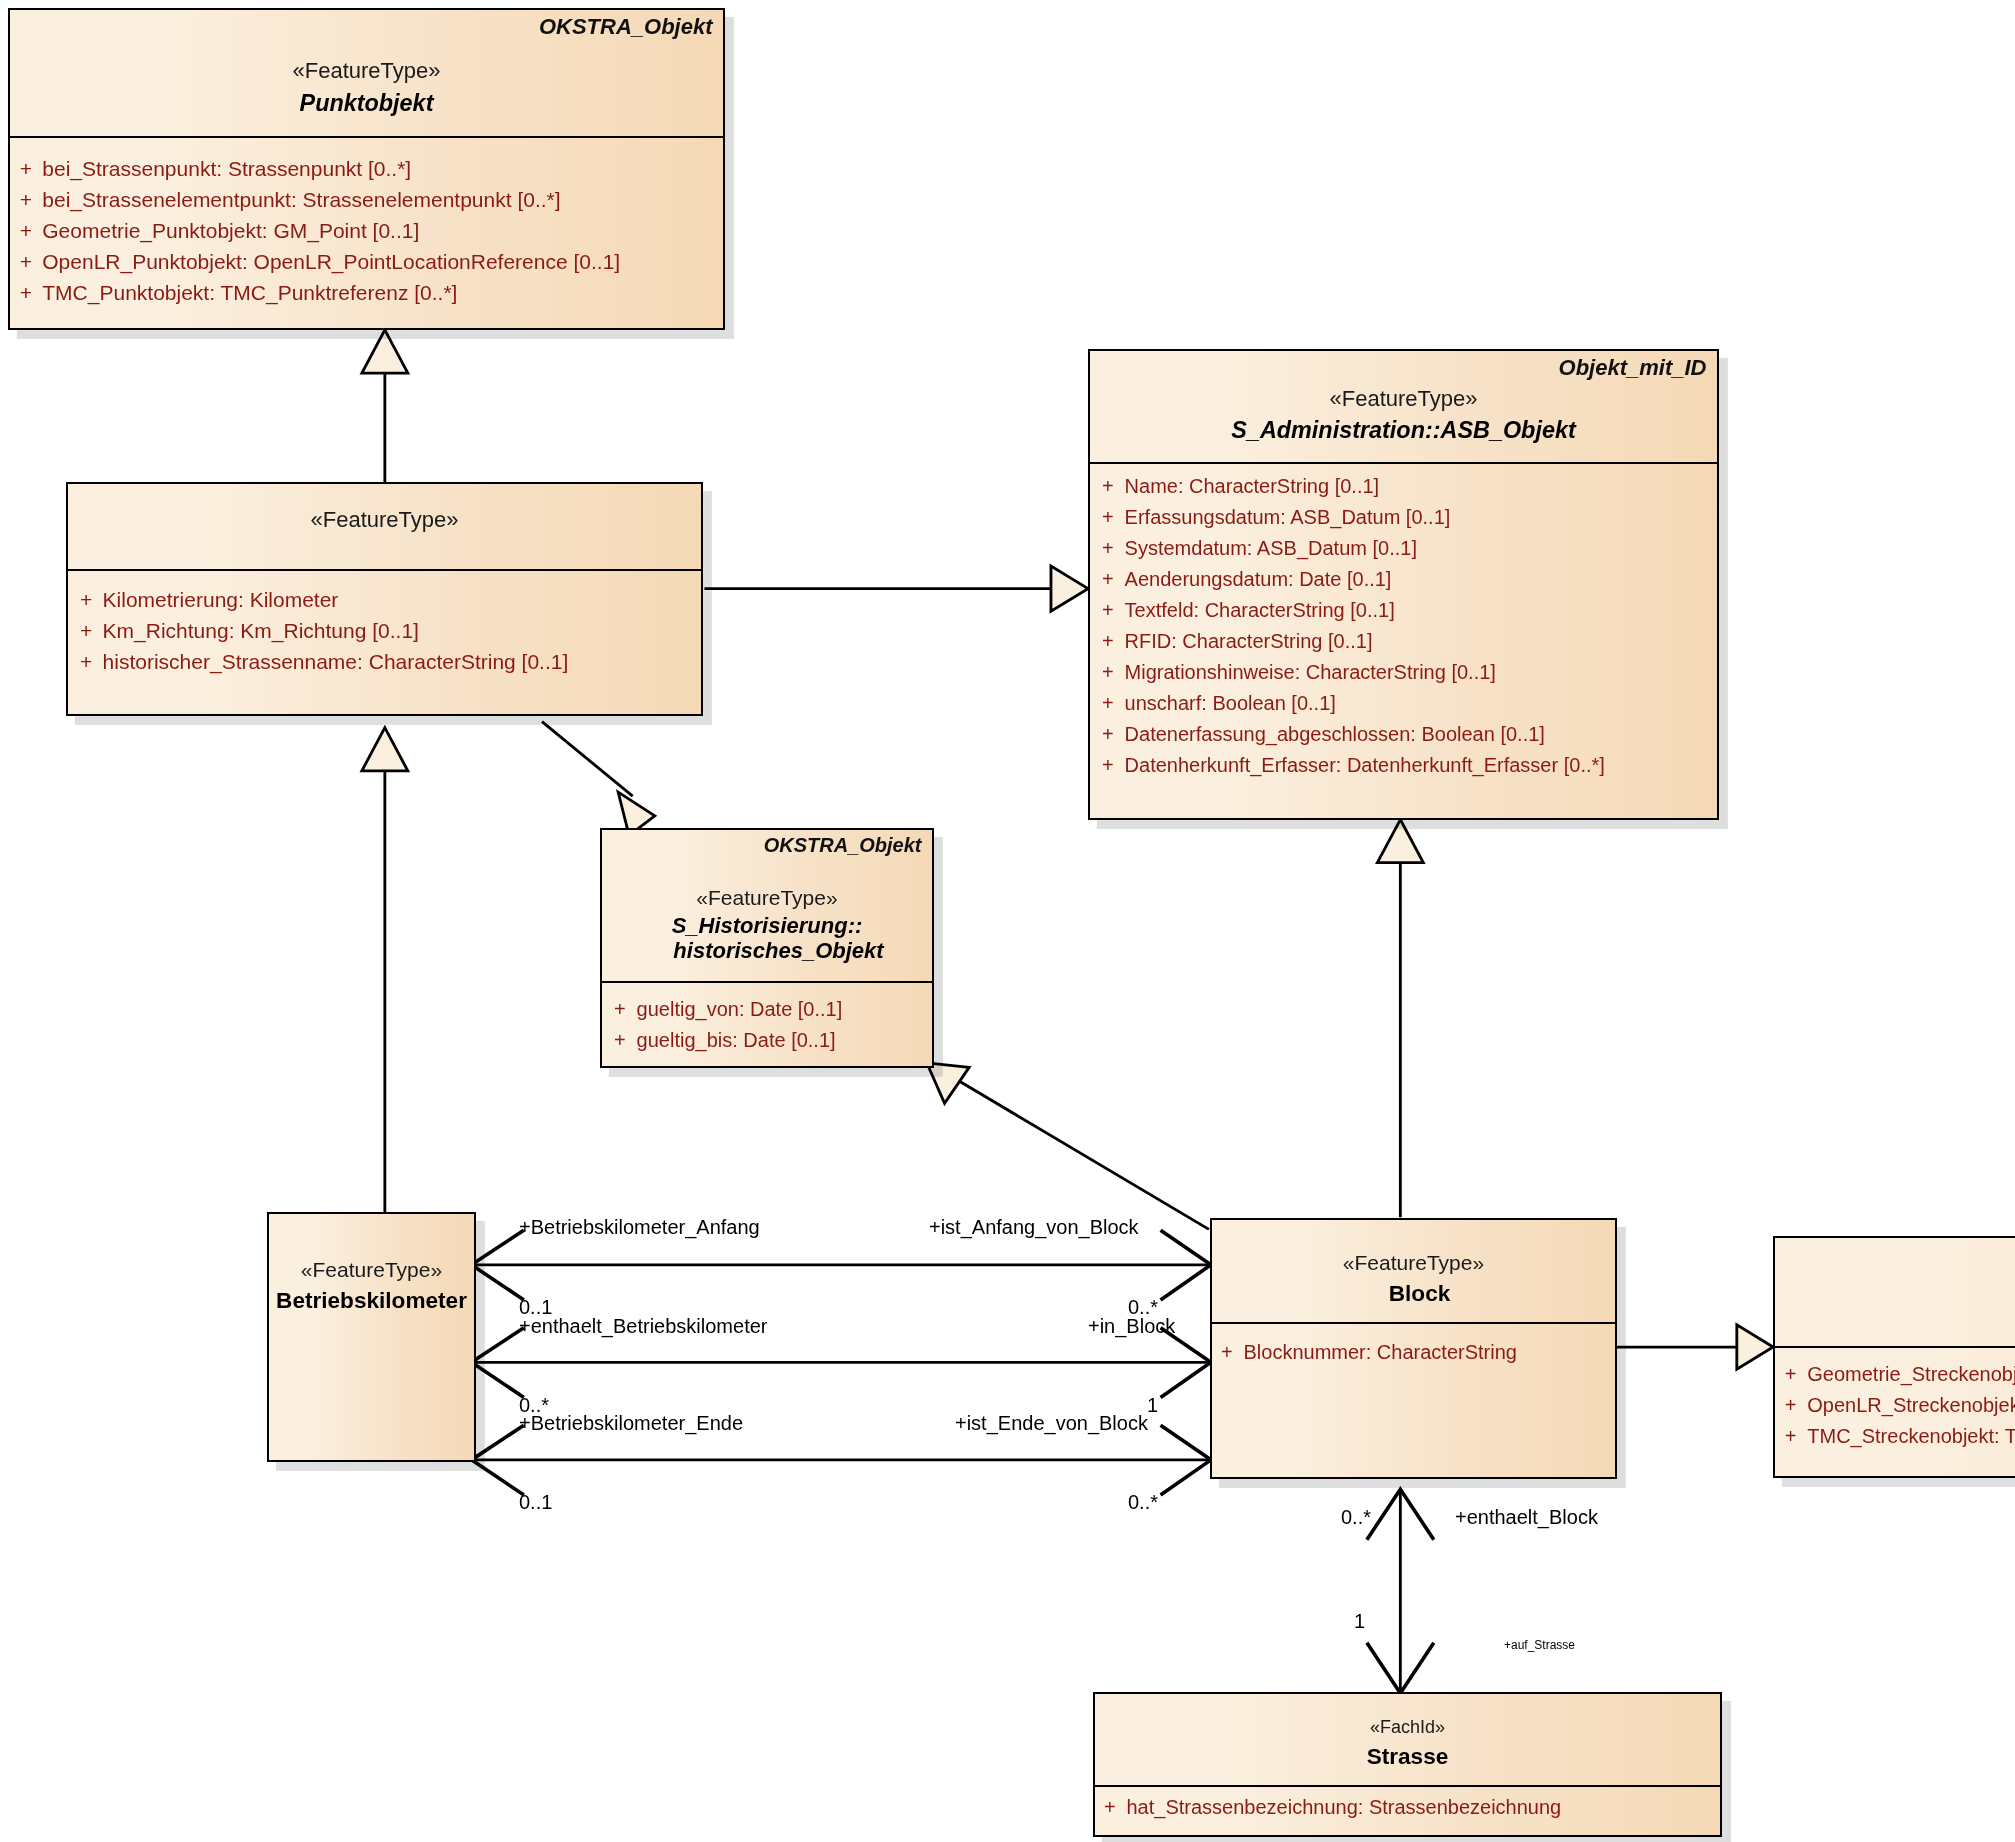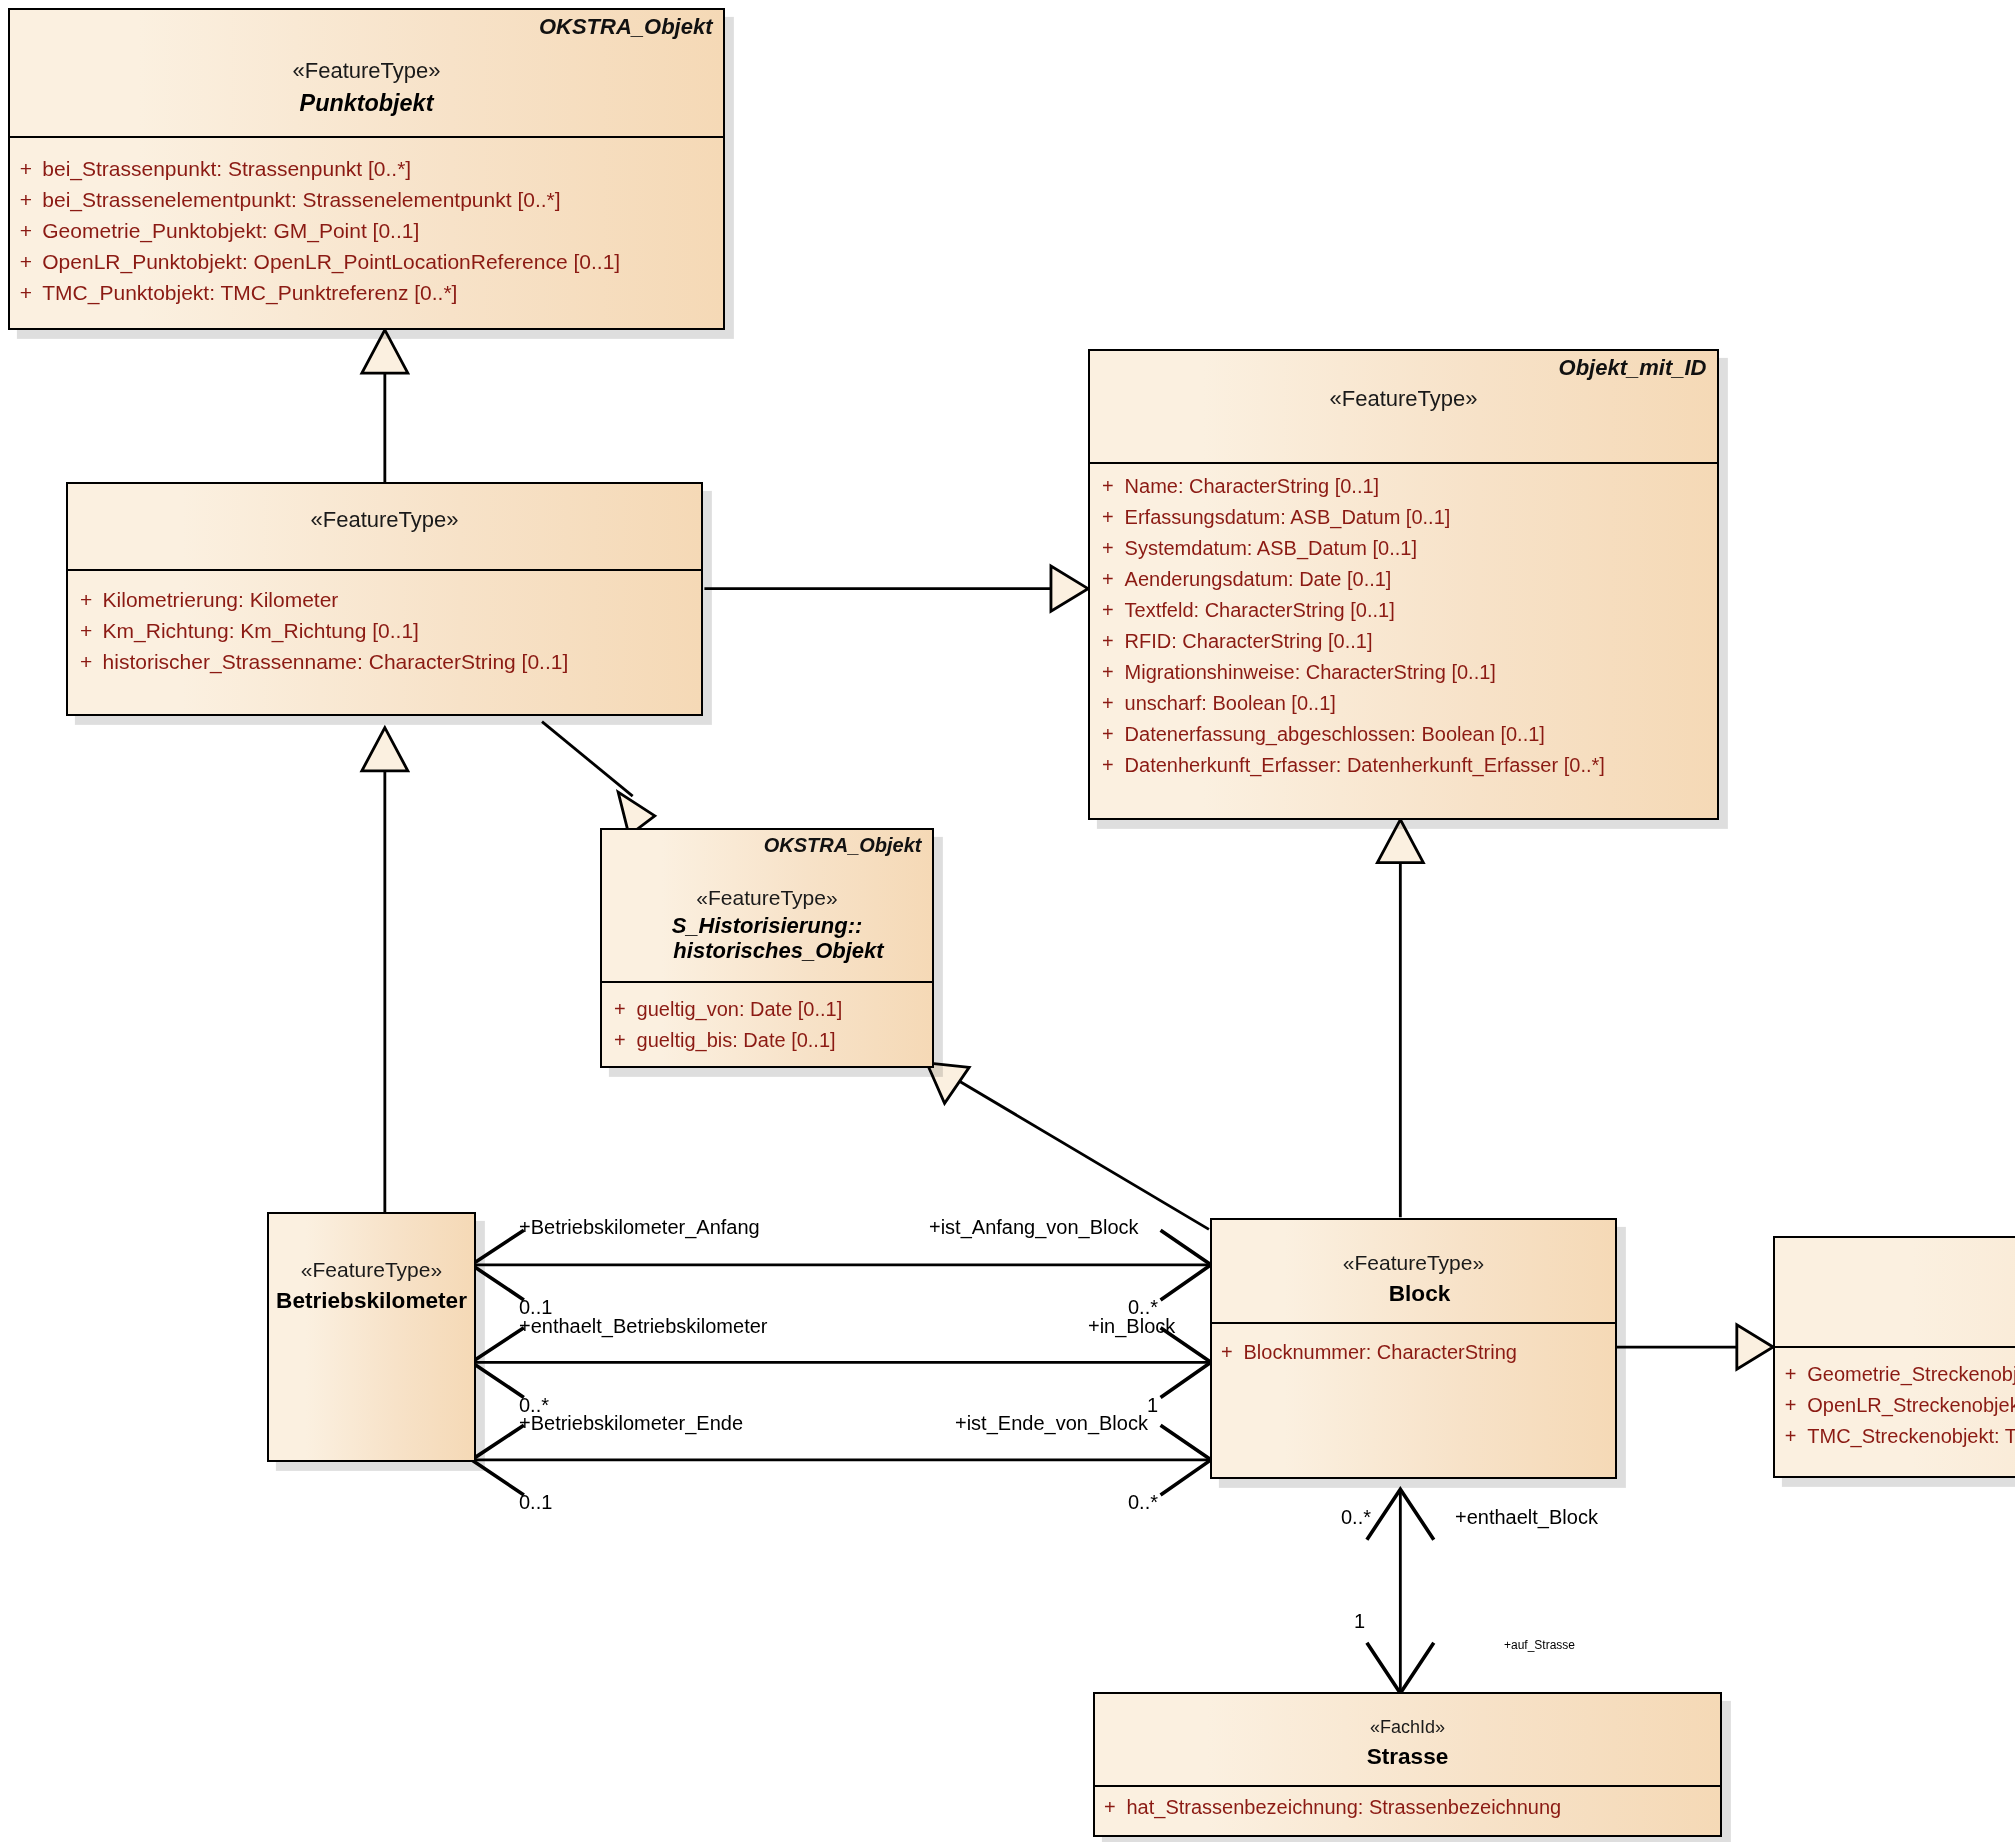--- a/index.html
+++ b/index.html
@@ -171,20 +171,21 @@
         <span class="vis">+</span>
         <span>historischer_Strassenname: CharacterString [0..1]</span>
       </div>
     </div>
   </div>
 
   <div class="uml-class" style="left:1088px; top:349px; width:631px; height:471px;">
     <div class="uml-head with-divider" style="height:113px;">
       <div class="base-tag" style="font-size:22px;">Objekt_mit_ID</div>
       <div class="stereotype" style="font-size:22px; padding-top:35px;">«FeatureType»</div>
+      <div class="cname abstract" style="font-size:23.4px; padding-top:4.8px;">S_Administration::ASB_Objekt</div>
     </div>
     <div class="uml-attrs" style="padding-top:10.5px;">
       <div class="attr" style="font-size:20px; padding:0 0 0 12px; height:31px;">
         <span class="vis">+</span>
         <span>Name: CharacterString [0..1]</span>
       </div>
       <div class="attr" style="font-size:20px; padding:0 0 0 12px; height:31px;">
         <span class="vis">+</span>
         <span>Erfassungsdatum: ASB_Datum [0..1]</span>
       </div>

